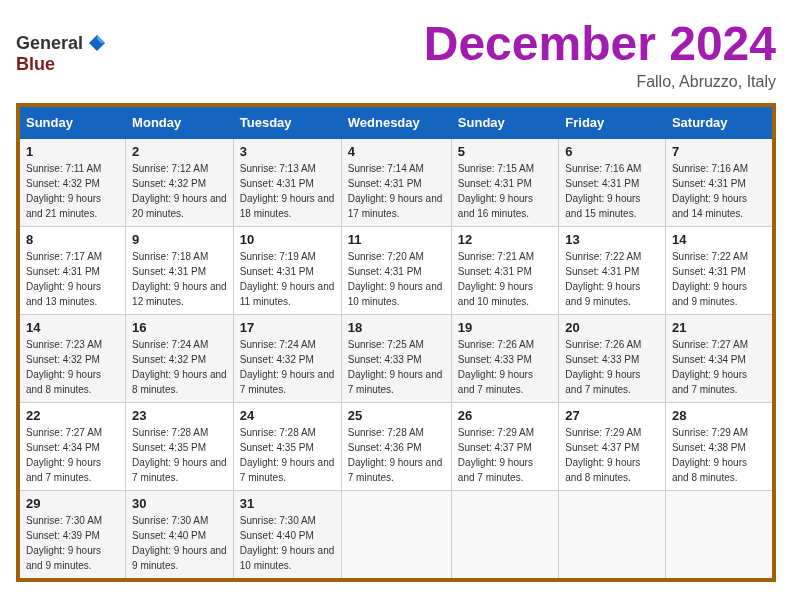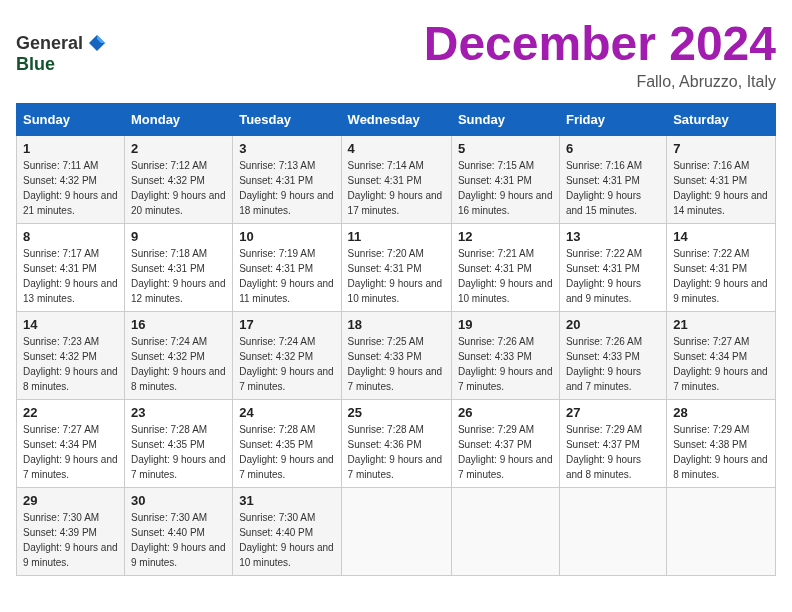--- a/index.html
+++ b/index.html
@@ -27,21 +27,21 @@
       gap: 2px;
     }
     .logo-general {
       font-size: 18px;
       font-weight: bold;
       color: #333;
     }
     .logo-blue {
       font-size: 18px;
       font-weight: bold;
-      color: #14532d;
+      color: #7f1d1d;
     }
     .logo-icon {
       width: 20px;
       height: 20px;
       margin-left: 2px;
     }
     .title-block {
       text-align: right;
     }
     .month-title {
@@ -50,21 +50,21 @@
       color: #a21caf;
     }
     .location-title {
       font-size: 16px;
       color: #555;
       margin-top: 2px;
     }
     .calendar {
       width: 100%;
       border-collapse: collapse;
-      border: 1px solid #a16207;
+      border: 4px solid #a16207;
     }
     .calendar th {
       background: #1565c0;
       color: #fff;
       text-align: left;
       padding: 8px 6px;
       font-size: 13px;
       font-weight: bold;
       border: 1px solid #1565c0;
     }

